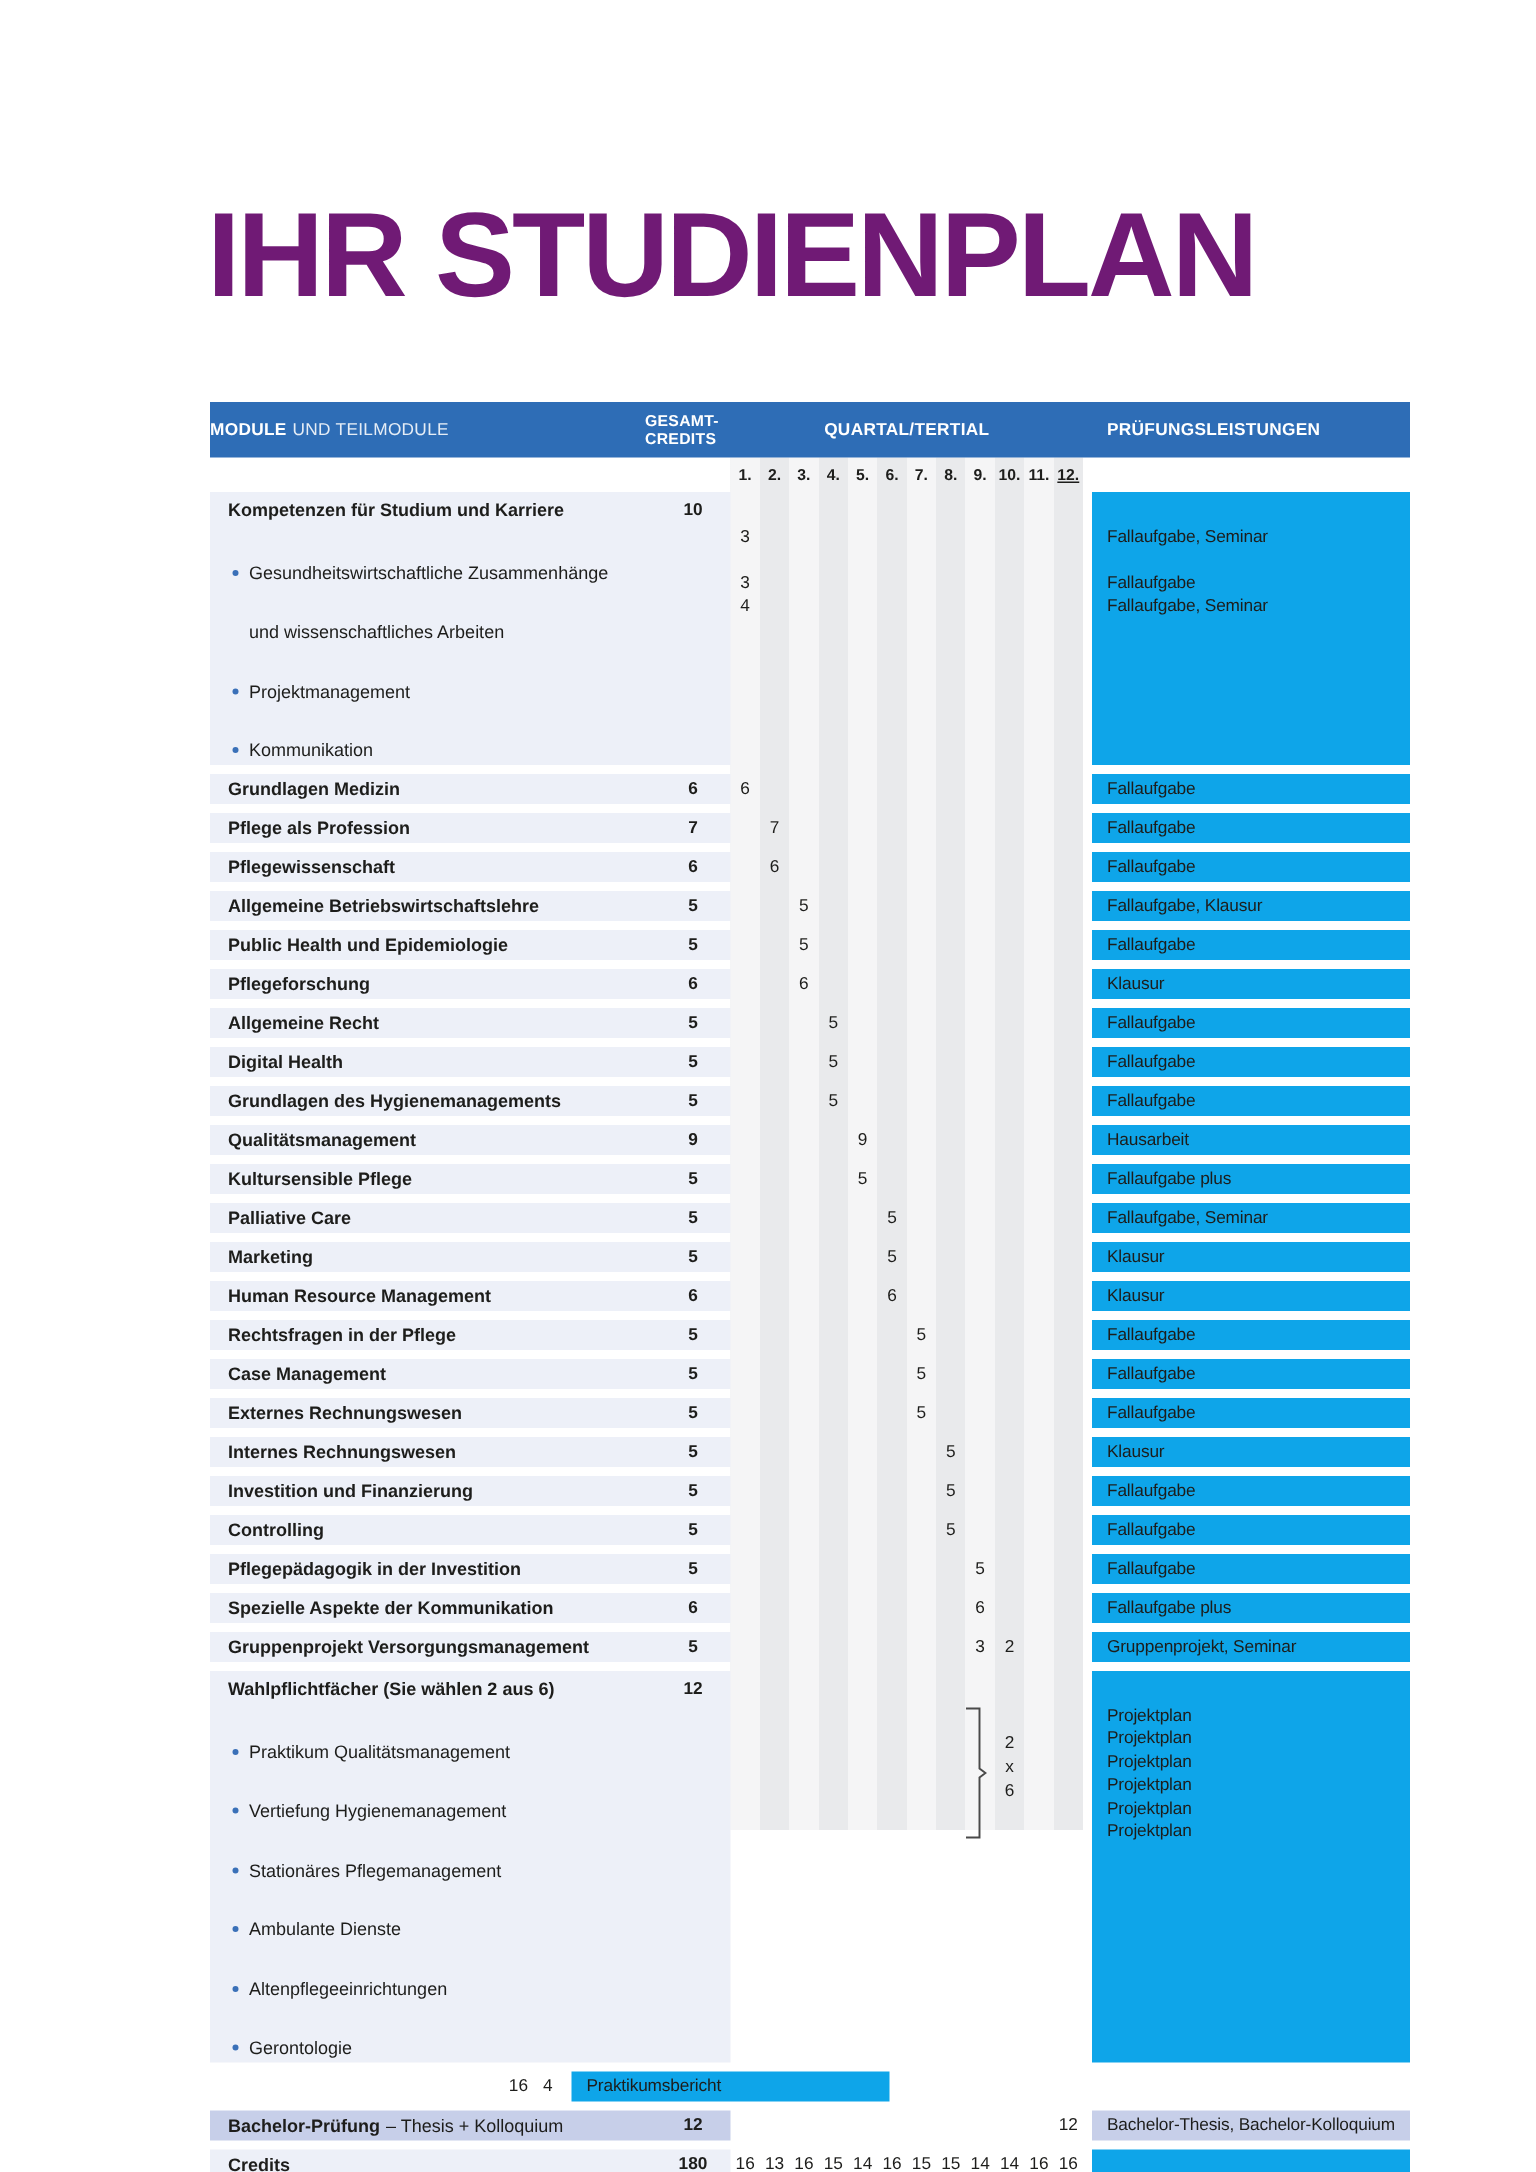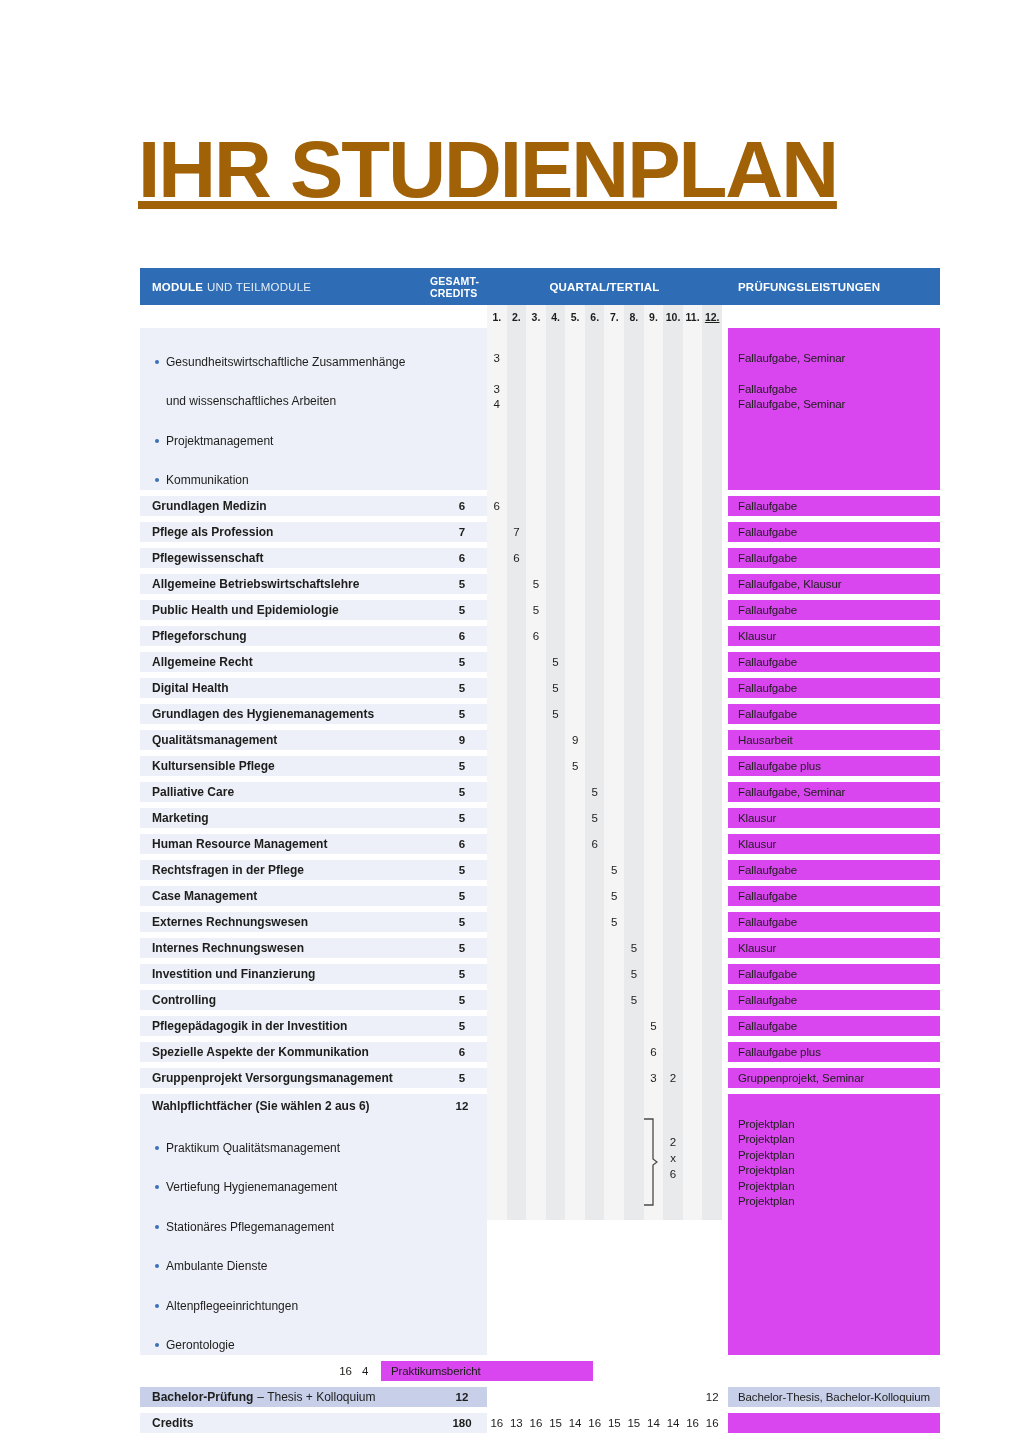--- a/index.html
+++ b/index.html
@@ -1,42 +1,42 @@
 <!DOCTYPE html>
 <html><head>
 <meta charset="utf-8">
 <style>
   html,body{margin:0;padding:0;background:#fff;}
   .page{position:relative;width:1024px;height:1448px;background:#ffffff;overflow:hidden;
         font-family:"Liberation Sans", sans-serif;color:#1d1d1b;}
   .title{position:absolute;left:138px;top:124px;margin:0;font-size:80px;font-weight:bold;
-         color:#a16207;letter-spacing:-2px;white-space:nowrap;text-decoration:underline;}
+         color:#701a75;letter-spacing:-2px;white-space:nowrap;}
   .plan{position:absolute;left:140px;top:268px;width:800px;height:952px;}
   .stripes{position:absolute;left:347px;top:37px;width:235px;bottom:0;
            background:repeating-linear-gradient(90deg,#f5f5f6 0px,#f5f5f6 19.583px,#e9eaec 19.583px,#e9eaec 39.166px);}
   
   .thead{position:relative;display:flex;align-items:center;height:37px;background:#2e6db6;color:#fff;}
   .th{font-size:11.5px;font-weight:bold;letter-spacing:.2px;}
-  .th-left{width:290px;padding-left:12px;box-sizing:border-box;}
+  .th-left{width:290px;box-sizing:border-box;}
   .th-left .hr{font-weight:normal;color:rgba(255,255,255,.88);margin-left:4px;}
   .th-credits{width:57px;font-size:10.5px;line-height:12px;}
   .th-quartal{width:235px;text-align:center;}
   .th-gap{width:6px;}
   .th-exams{width:212px;padding-left:10px;box-sizing:border-box;}
   
   .numbers{position:relative;height:23px;}
   .qnum{position:absolute;top:0;height:23px;width:19.583px;display:flex;align-items:center;
         justify-content:center;font-size:10.5px;font-weight:bold;}
   
   .tbody{position:relative;}
   .row{display:flex;margin-bottom:6px;min-height:20px;}
   .c-left{width:347px;background:#edf0f8;display:flex;flex-direction:column;justify-content:center;box-sizing:border-box;}
   .c-quartal{width:235px;position:relative;display:flex;flex-direction:column;justify-content:center;box-sizing:border-box;}
   .c-rgap{width:6px;}
-  .c-exam{width:212px;background:#d946ef;display:flex;flex-direction:column;justify-content:center;box-sizing:border-box;}
+  .c-exam{width:212px;background:#0ea5e9;display:flex;flex-direction:column;justify-content:center;box-sizing:border-box;}
   .row.block .c-left,.row.block .c-quartal,.row.block .c-exam{padding-top:2px;padding-bottom:2px;justify-content:flex-start;}
   .row.highlight .c-left,.row.highlight .c-exam{background:#c7cfe9;}
   .ln{display:flex;align-items:center;}
   .ln.t{height:20px;}
   .ln.b,.ln.c{height:15.5px;margin-top:24px;}
   .ln-name{flex:1;display:flex;align-items:center;padding-left:12px;font-size:12px;min-width:0;}
   .ln.t .ln-name{font-weight:bold;}
   .ln.t .tx{font-weight:normal;margin-left:4px;}
   .ln.c .ln-name{padding-left:26px;}
   .dot{width:4px;height:4px;border-radius:50%;background:#3a70b8;margin:0 7px 0 3px;flex:none;}
@@ -80,20 +80,26 @@
         <span class="qnum" style="left: 464.498px;">7.</span>
         <span class="qnum" style="left: 484.081px;">8.</span>
         <span class="qnum" style="left: 503.664px;">9.</span>
         <span class="qnum" style="left: 523.247px;">10.</span>
         <span class="qnum" style="left: 542.83px;">11.</span>
         <span class="qnum" style="left: 562.413px; text-decoration: underline;">12.</span>
       </div>
     <div class="tbody" id="tbody">
         <div class="row block">
           <div class="c-left">
+            <div class="ln t">
+              <div class="ln-name">
+                <span class="tb">Kompetenzen für Studium und Karriere</span>
+              </div>
+              <span class="ln-credits">10</span>
+            </div>
             <div class="ln b">
               <div class="ln-name">
                 <span class="dot"></span>
                 <span class="tx">Gesundheitswirtschaftliche Zusammenhänge</span>
               </div>
               <span class="ln-credits"></span>
             </div>
             <div class="ln c">
               <div class="ln-name">
                 <span class="tx">und wissenschaftliches Arbeiten</span>

